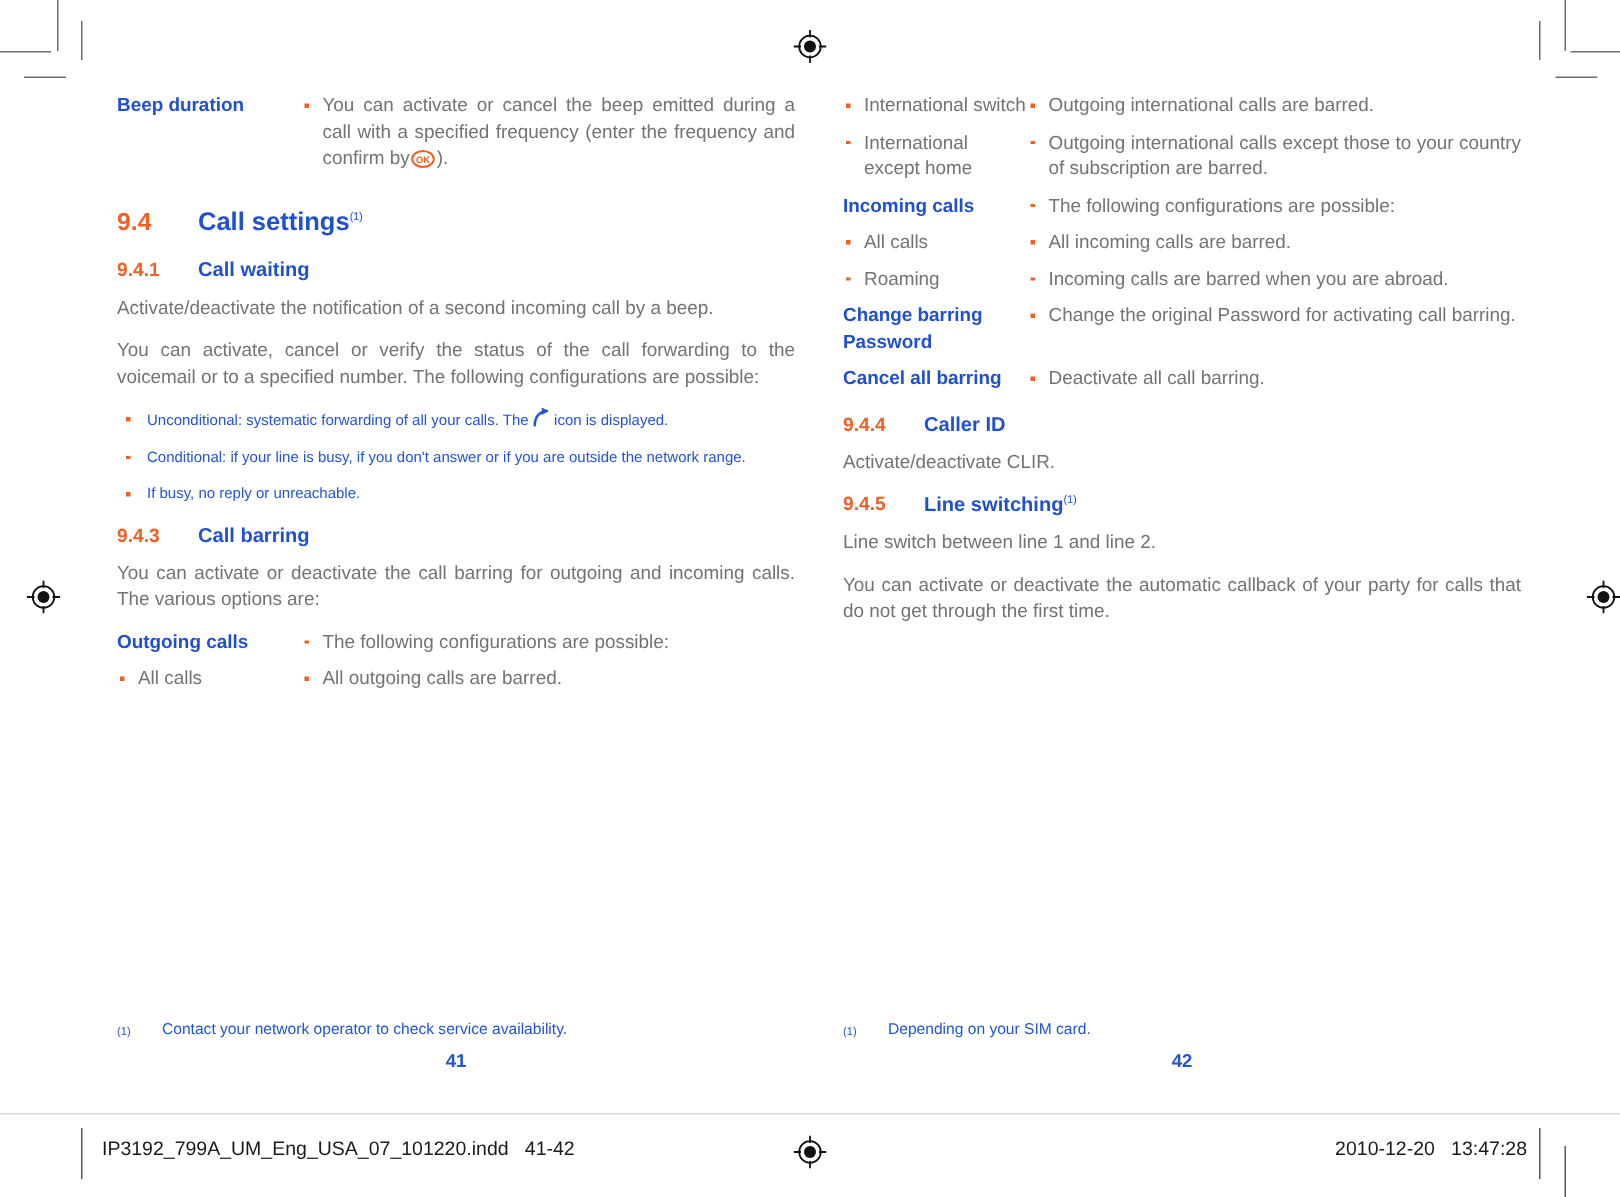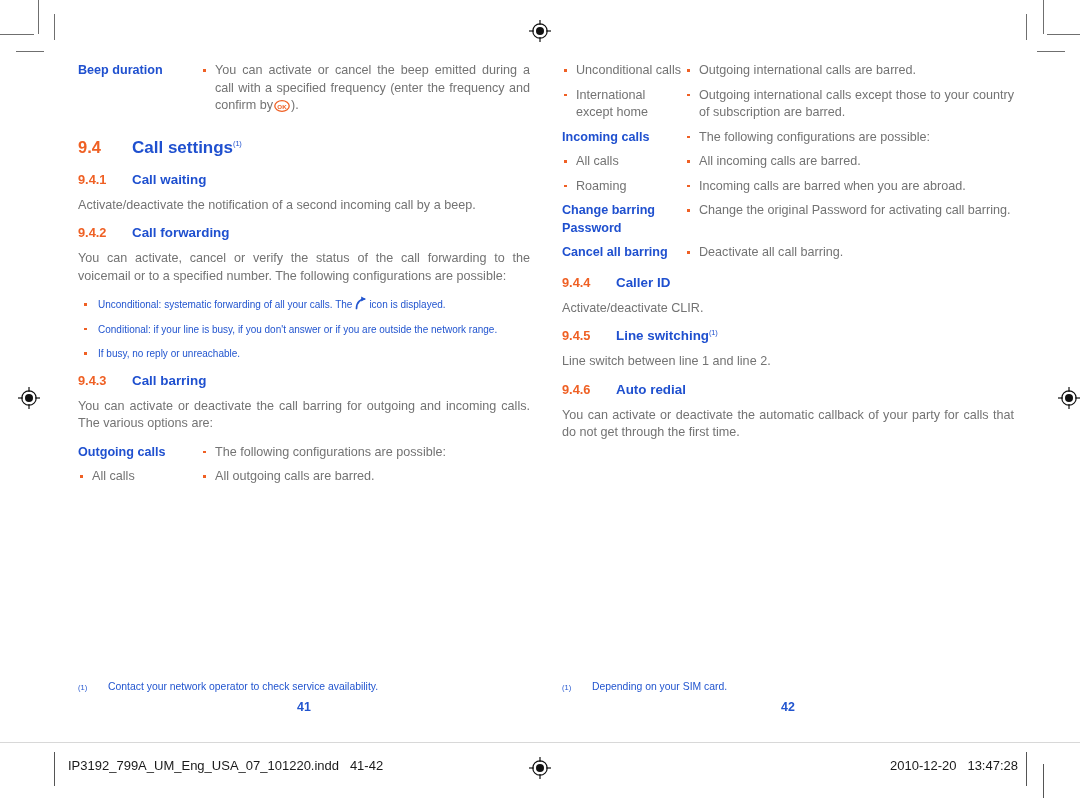--- a/index.html
+++ b/index.html
@@ -303,24 +303,20 @@
     <span class="title"><span>Call settings</span><sup class="fn">(1)</sup></span>
   </div>
 
 
   <div class="sec-head">
     <span class="num">9.4.1</span>
     <span class="title">Call waiting</span>
   </div>
   <p class="body-text nojust">Activate/deactivate the notification of a second incoming call by a beep.</p>
 
-  <div class="sec-head">
-    <span class="num">9.4.2</span>
-    <span class="title">Call forwarding</span>
-  </div>
   <p class="body-text">You can activate, cancel or verify the status of the call forwarding to the voicemail or to a specified number. The following configurations are possible:</p>
 
   <ul class="blist">
     <li><span>Unconditional: systematic forwarding of all your calls. The</span><span class="divert-icon"><svg width="13" height="14" viewBox="0 0 13 14">
         <path d="M2.5 12.5 C2.5 5.5 7.5 3 10.5 3" fill="none" stroke="#2255cf" stroke-width="1.7" stroke-linecap="round"></path>
         <path d="M7.2 0.6 L11.8 3 L7.2 5.6 Z" fill="#2255cf"></path>
       </svg></span><span>icon is displayed.</span></li>
     <li>Conditional: if your line is busy, if you don't answer or if you are outside the network range.</li>
     <li>If busy, no reply or unreachable.</li>
   </ul>
@@ -358,21 +354,21 @@
   </div>
   <div class="folio">41</div>
 </div>
 
 <div class="page right">
 
   <table class="dl">
     <tbody>
         <tr>
       <td class="dl-term">
-        <span class="dl-cell bulleted">Unconditional calls</span>
+        <span class="dl-cell bulleted">International switch</span>
       </td>
       <td class="dl-desc">
         <span class="dl-cell bulleted">Outgoing international calls are barred.</span>
       </td>
     </tr>
     <tr>
       <td class="dl-term">
         <span class="dl-cell bulleted">International except home</span>
       </td>
       <td class="dl-desc">
@@ -427,24 +423,20 @@
     <span class="title">Caller ID</span>
   </div>
   <p class="body-text nojust">Activate/deactivate CLIR.</p>
 
   <div class="sec-head">
     <span class="num">9.4.5</span>
     <span class="title"><span>Line switching</span><sup class="fn">(1)</sup></span>
   </div>
   <p class="body-text nojust">Line switch between line 1 and line 2.</p>
 
-  <div class="sec-head">
-    <span class="num">9.4.6</span>
-    <span class="title">Auto redial</span>
-  </div>
   <p class="body-text">You can activate or deactivate the automatic callback of your party for calls that do not get through the first time.</p>
 
   <div class="footnote">
     <span class="fmark">(1)</span>
     <span>Depending on your SIM card.</span>
   </div>
   <div class="folio">42</div>
 </div>
 
 <div class="slug-rule"></div>

